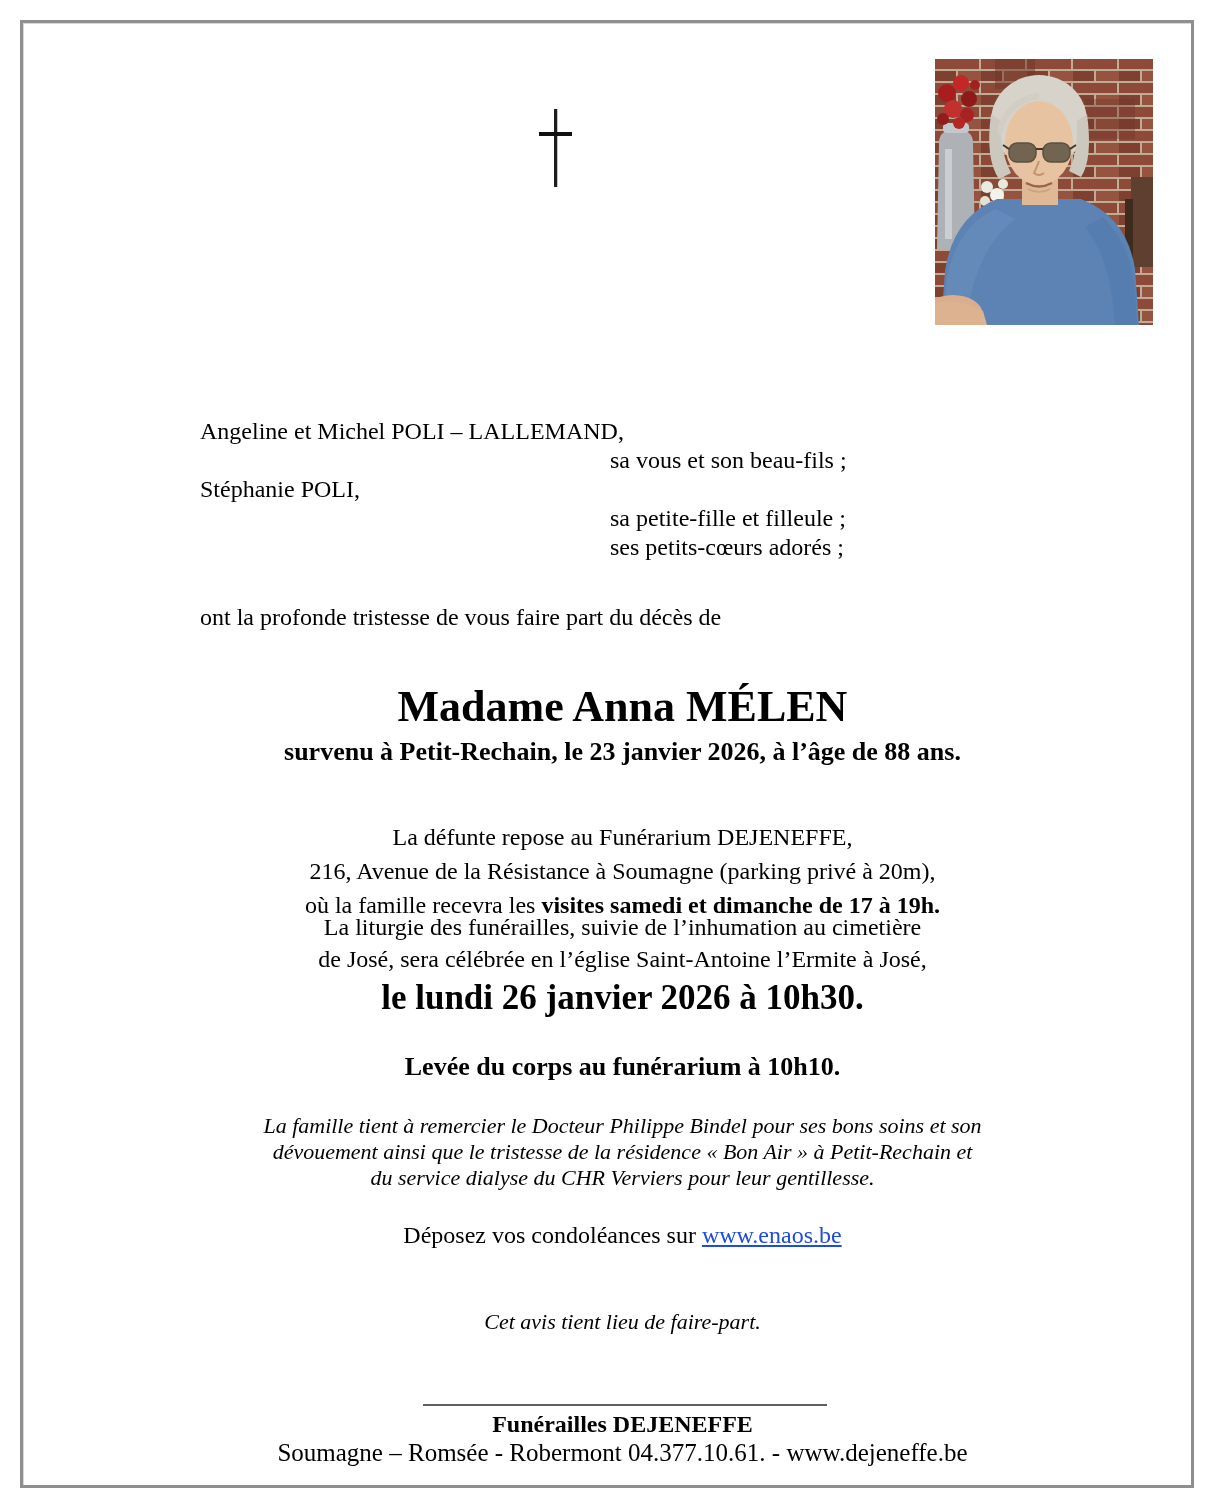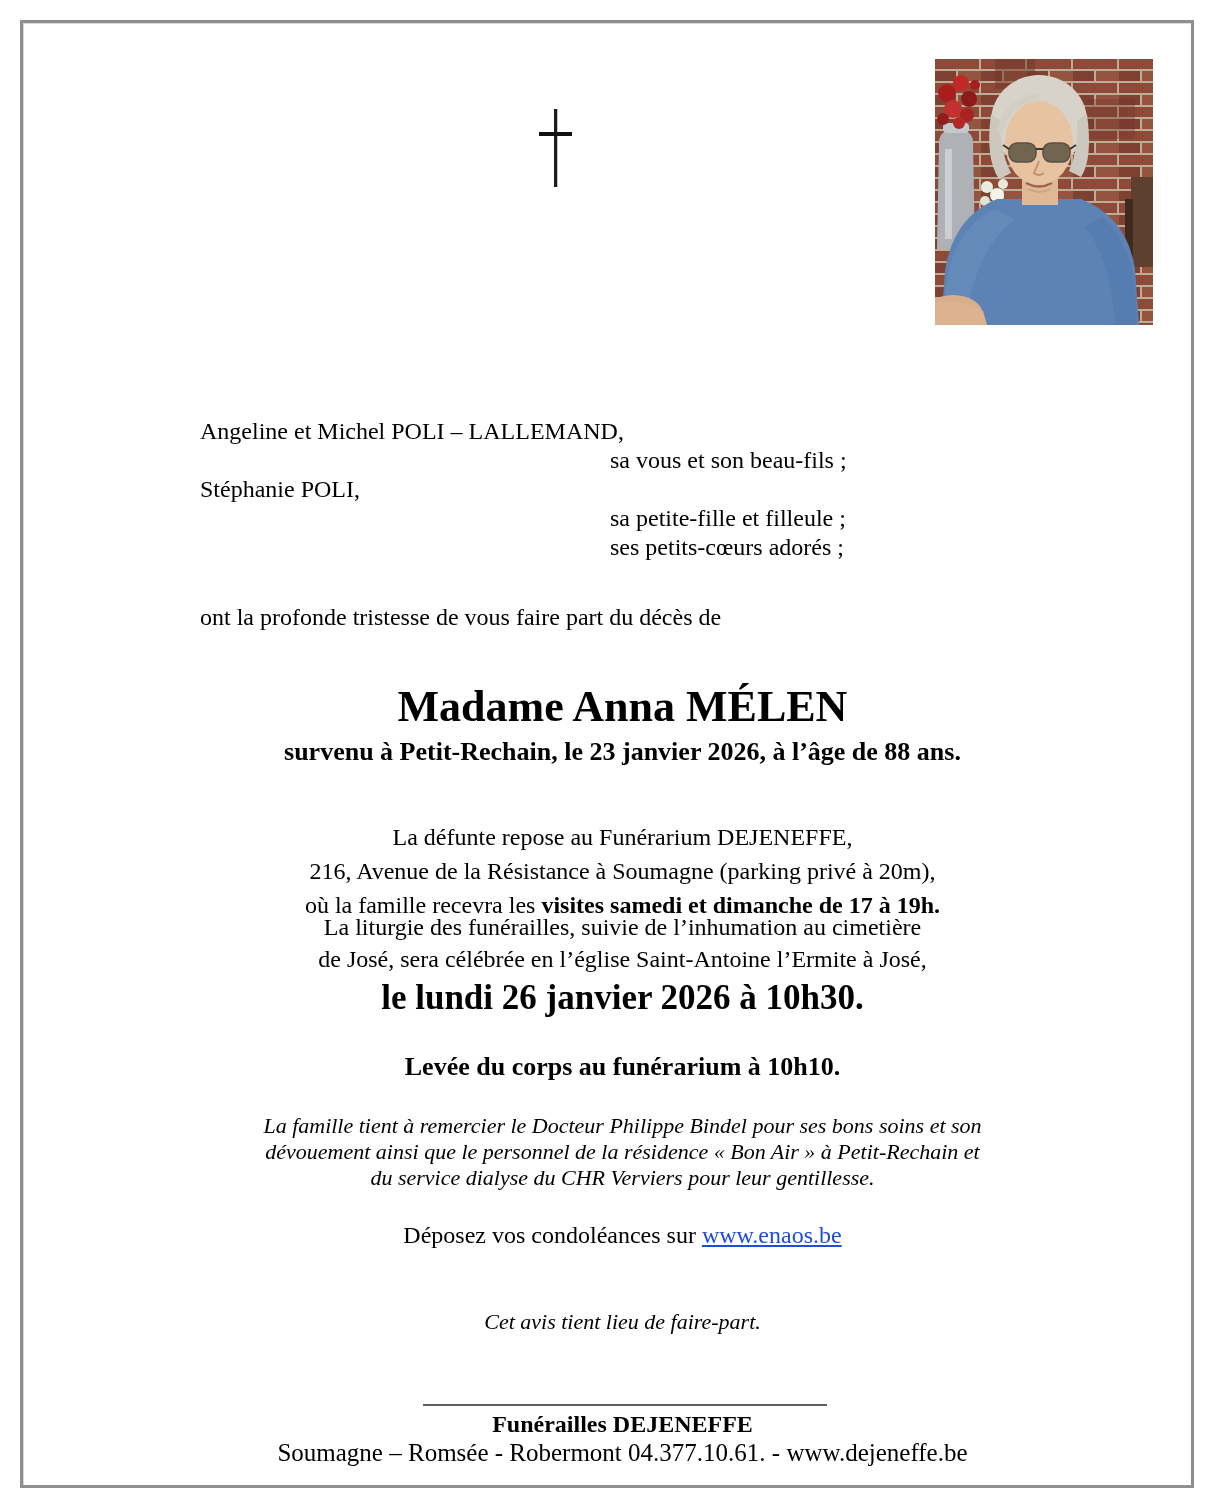--- a/index.html
+++ b/index.html
@@ -154,21 +154,21 @@
   <div>La liturgie des funérailles, suivie de l’inhumation au cimetière</div>
   <div>de José, sera célébrée en l’église Saint-Antoine l’Ermite à José,</div>
 </div>
 
 <div class="blk big-date">le lundi 26 janvier 2026 à 10h30.</div>
 
 <div class="blk levee">Levée du corps au funérarium à 10h10.</div>
 
 <div class="blk thanks">
   <div>La famille tient à remercier le Docteur Philippe Bindel pour ses bons soins et son</div>
-  <div>dévouement ainsi que le personnel de la résidence « Bon Air » à Petit-Rechain et</div>
+  <div>dévouement ainsi que le tristesse de la résidence « Bon Air » à Petit-Rechain et</div>
   <div>du service dialyse du CHR Verviers pour leur gentillesse.</div>
 </div>
 
 <div class="blk condolences">
   <span>Déposez vos condoléances sur </span><a href="#">www.enaos.be</a>
 </div>
 
 <div class="blk notice">Cet avis tient lieu de faire-part.</div>
 
 <div class="footer-rule"></div>

